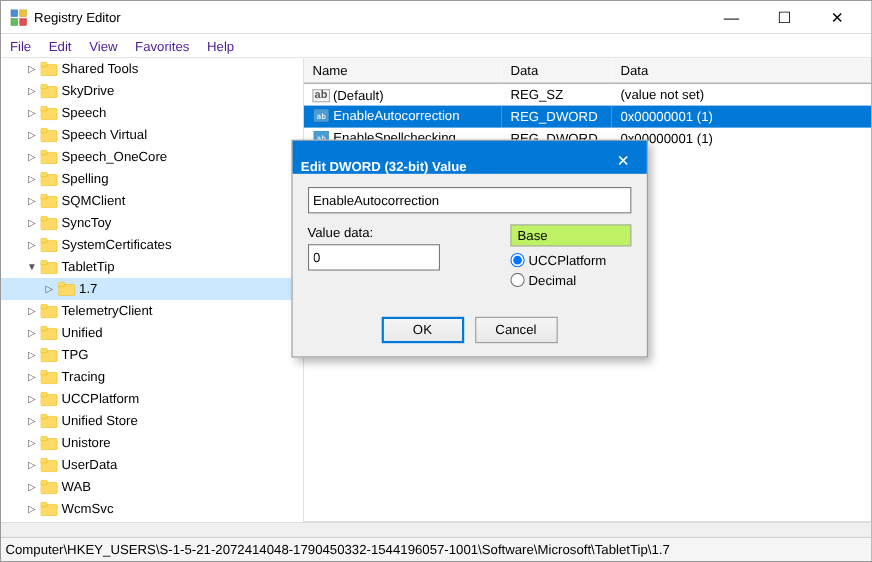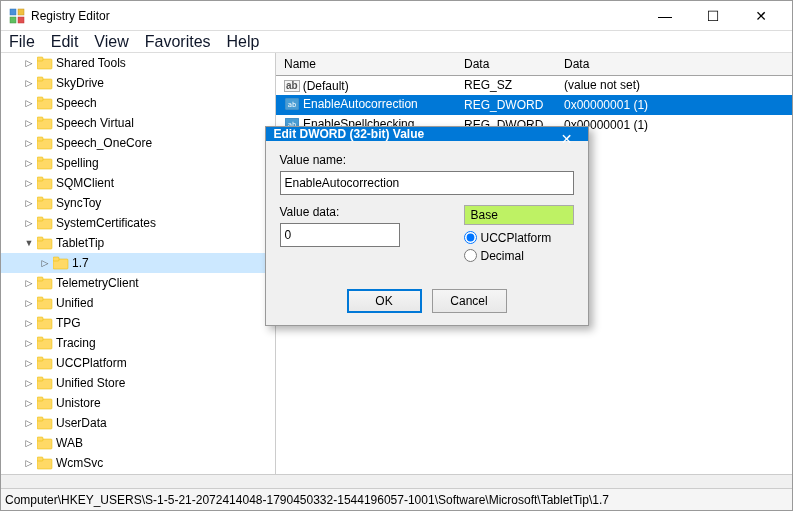--- a/index.html
+++ b/index.html
@@ -71,22 +71,22 @@
       display: flex;
       align-items: center;
       background: #fff;
       border-bottom: 1px solid #ddd;
       flex-shrink: 0;
     }
 
     .menu-item {
       padding: 2px 8px;
       cursor: pointer;
-      font-size: 16px;
-      color: #0f172a;
+      font-size: 12px;
+      color: #4c1d95;
       height: 100%;
       display: flex;
       align-items: center;
     }
 
     
     .main-content {
       display: flex;
       flex: 1;
       overflow: hidden;
@@ -203,23 +203,23 @@
 
     .modal-dialog {
       background: #f0f0f0;
       border: 1px solid #999;
       box-shadow: 4px 4px 8px rgba(0,0,0,0.3);
       width: 324px;
     }
 
     .modal-title-bar {
       background: #0078d7;
-      height: 14px;
-      display: flex;
-      align-items: flex-start;
+      height: 30px;
+      display: flex;
+      align-items: flex-end;
       padding: 0 8px;
       color: #fff;
     }
 
     .modal-title-text {
       flex: 1;
       font-size: 12px;
       font-weight: 600;
     }
 
@@ -673,21 +673,20 @@
   <div class="modal-dialog" style="margin-top:-60px;margin-left:60px;">
 
     <div class="modal-title-bar">
       <span class="modal-title-text">Edit DWORD (32-bit) Value</span>
       <button class="modal-close-btn">✕</button>
     </div>
 
     <div class="modal-body">
 
       
-      <div class="modal-label">Value name:</div>
       <input class="modal-input" type="text" readonly="" value="EnableAutocorrection" style="">
 
       
       <div class="modal-row">
 
         <div class="modal-data-section">
           <div class="modal-label">Value data:</div>
           <input class="modal-input" type="text" style="width: 120px;" value="0">
         </div>
 

